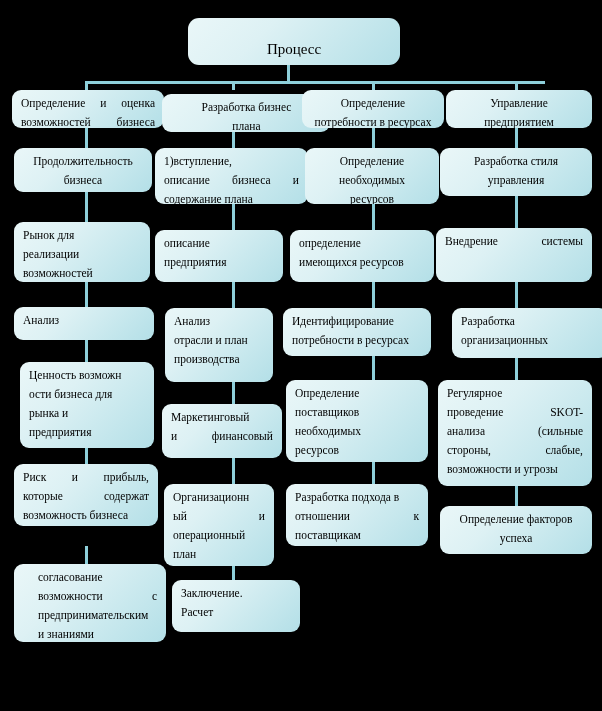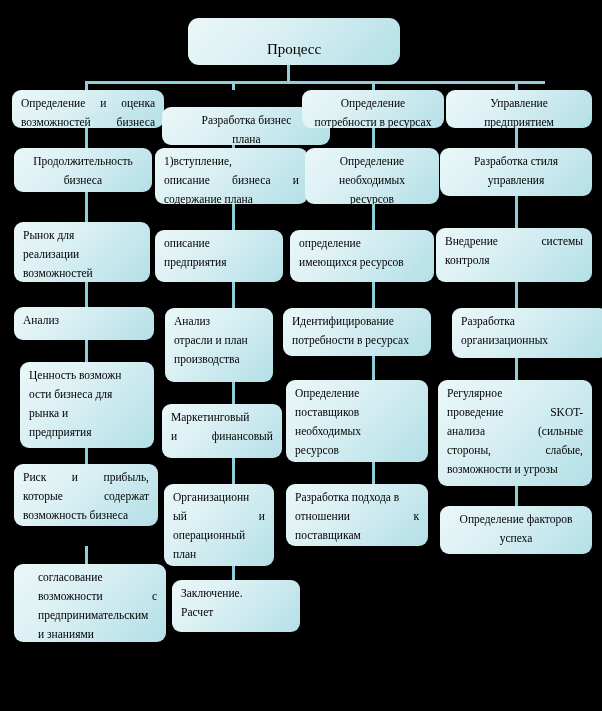--- a/index.html
+++ b/index.html
@@ -90,21 +90,21 @@
 
   <div class="node title center" style="left:188px; top:18px; width:212px; height:47px;">
     <span class="ln">Процесс</span>
     <span class="ln">предпринимательства</span>
   </div>
 
   <div class="node just" style="left:12px; top:90px; width:152px; height:38px;">
     <span class="ln">Определение  и  оценка</span>
     <span class="ln">возможностей бизнеса</span>
   </div>
-  <div class="node center" style="left:162px; top:107px; width:168px; height:38px;padding-left:10px;">
+  <div class="node center" style="left:162px; top:94px; width:168px; height:38px;padding-left:10px;">
     <span class="ln">Разработка бизнес</span>
     <span class="ln">плана</span>
   </div>
   <div class="node center" style="left:302px; top:90px; width:142px; height:38px;">
     <span class="ln">Определение</span>
     <span class="ln">потребности в ресурсах</span>
   </div>
   <div class="node center" style="left:446px; top:90px; width:146px; height:38px;">
     <span class="ln">Управление</span>
     <span class="ln">предприятием</span>
@@ -138,21 +138,20 @@
     <span class="ln">описание</span>
     <span class="ln">предприятия</span>
     <span class="ln"></span>
   </div>
   <div class="node left" style="left:290px; top:230px; width:144px; height:52px;">
     <span class="ln">определение</span>
     <span class="ln">имеющихся ресурсов</span>
   </div>
   <div class="node just" style="left:436px; top:228px; width:156px; height:54px;">
     <span class="ln">Внедрение     системы</span>
-    <span class="ln" style="text-align-last:left;">контроля</span>
   </div>
 
   <div class="node left" style="left:14px; top:307px; width:140px; height:33px;">
     <span class="ln">Анализ</span>
   </div>
   <div class="node left" style="left:165px; top:308px; width:108px; height:74px;">
     <span class="ln">Анализ</span>
     <span class="ln">отрасли и план</span>
     <span class="ln">производства</span>
   </div>

